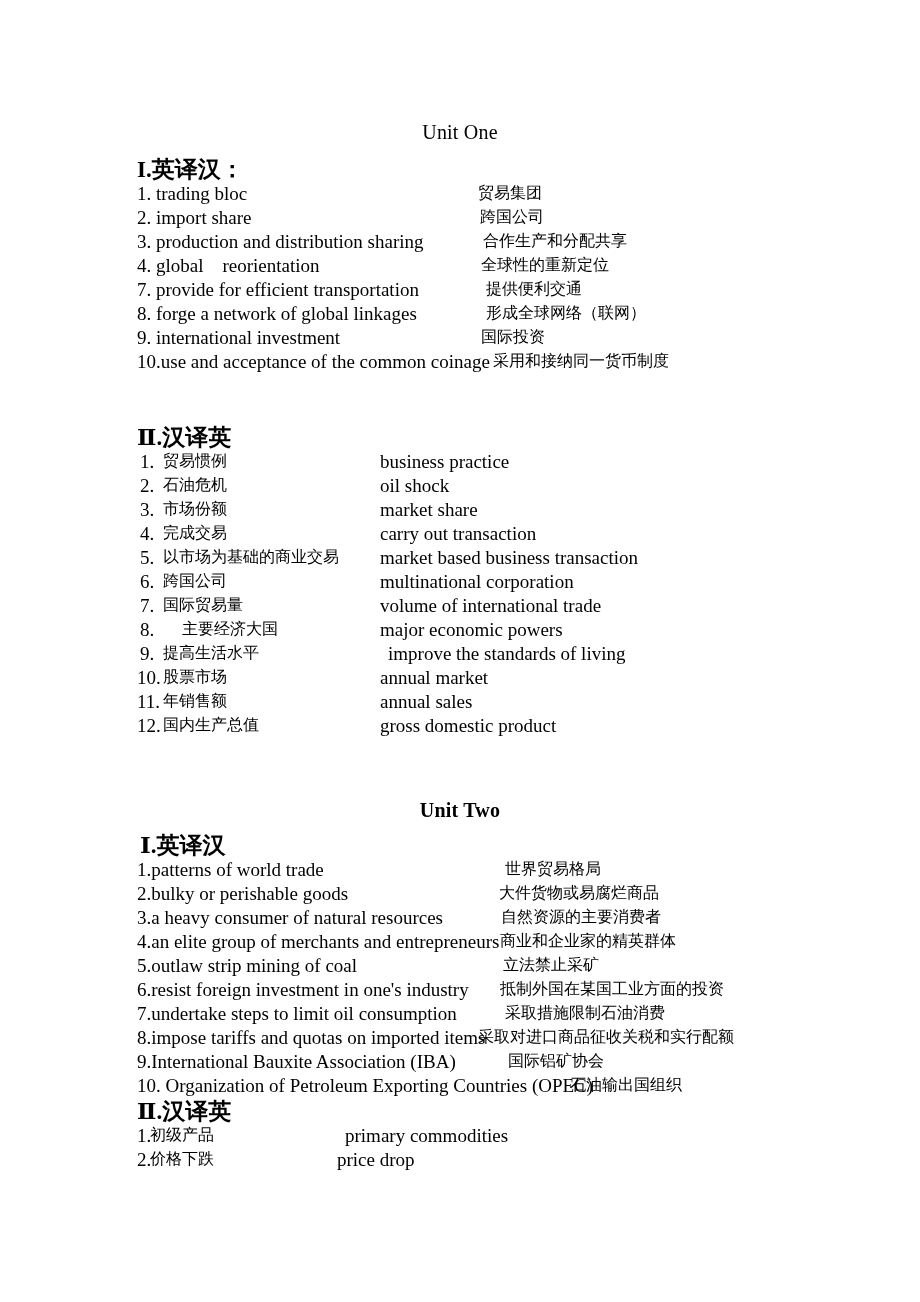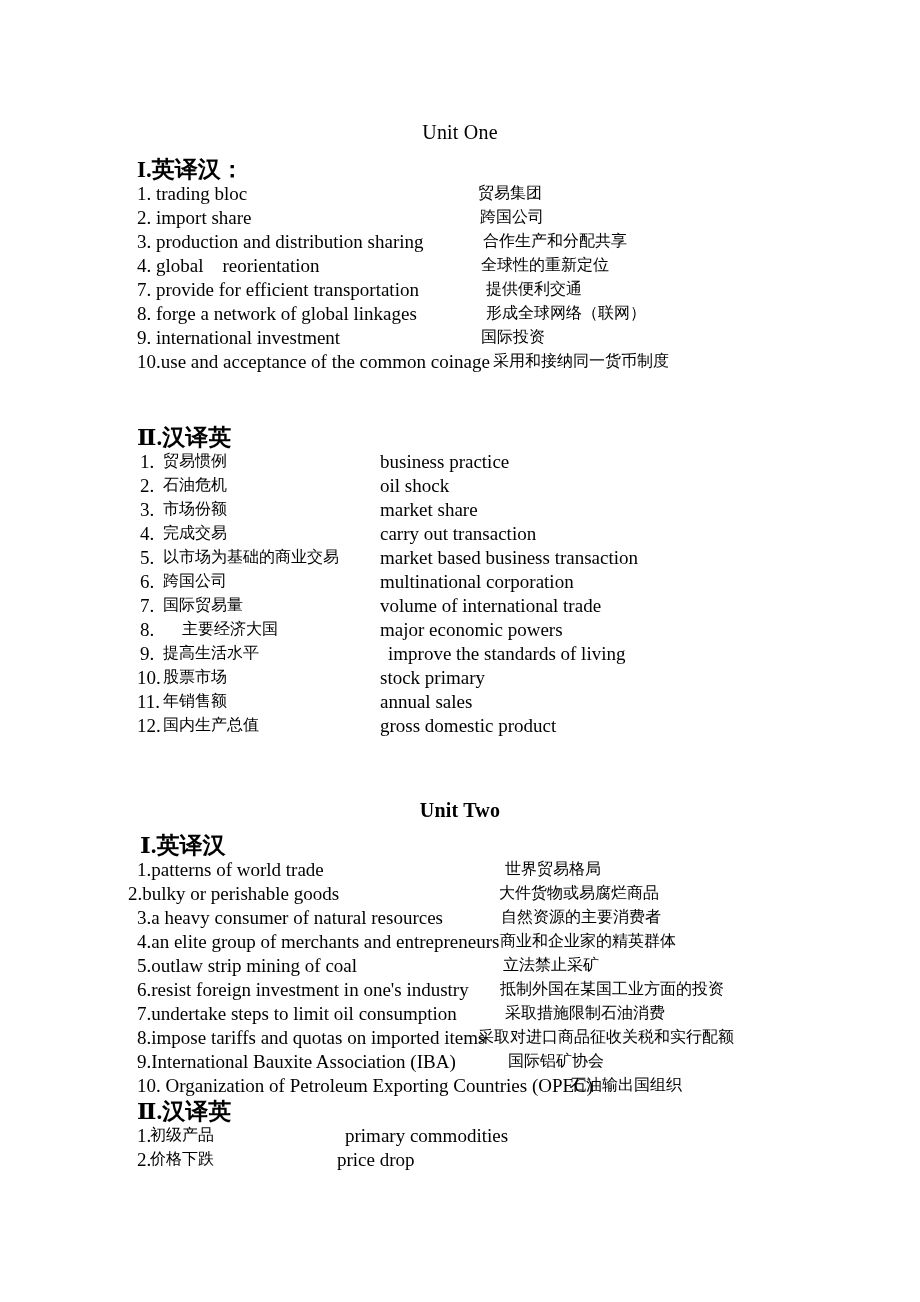--- a/index.html
+++ b/index.html
@@ -165,21 +165,21 @@
         <span class="right en" style="left:380px;">major economic powers</span>
       </div>
       <div class="row">
         <span class="left" style="left:140px;"><span class="num en">9.</span></span>
         <span class="left cn" style="left:163px;">提高生活水平</span>
         <span class="right en" style="left:380px;margin-left:8px;">improve the standards of living</span>
       </div>
       <div class="row">
         <span class="left" style="left:137px;"><span class="num en">10.</span></span>
         <span class="left cn" style="left:163px;">股票市场</span>
-        <span class="right en" style="left:380px;">stock primary</span>
+        <span class="right en" style="left:380px;">annual market</span>
       </div>
       <div class="row">
         <span class="left" style="left:137px;"><span class="num en">11.</span></span>
         <span class="left cn" style="left:163px;">年销售额</span>
         <span class="right en" style="left:380px;">annual sales</span>
       </div>
       <div class="row">
         <span class="left" style="left:137px;"><span class="num en">12.</span></span>
         <span class="left cn" style="left:163px;">国内生产总值</span>
         <span class="right en" style="left:380px;">gross domestic product</span>
@@ -192,21 +192,21 @@
   </div>
 
   <div class="block" style="top:834px;">
     <div class="section-heading indent-u2">Ⅰ.英译汉</div>
     <div>
       <div class="row">
         <span class="left en" style="left:137px;"><span class="num">1.</span><span>patterns of world trade</span></span>
         <span class="right cn" style="left:505px;">世界贸易格局</span>
       </div>
       <div class="row">
-        <span class="left en" style="left:128px;"><span class="num">2.</span><span>bulky or perishable goods</span></span>
+        <span class="left en" style="left:137px;"><span class="num">2.</span><span>bulky or perishable goods</span></span>
         <span class="right cn" style="left:499px;">大件货物或易腐烂商品</span>
       </div>
       <div class="row">
         <span class="left en" style="left:137px;"><span class="num">3.</span><span>a heavy consumer of natural resources</span></span>
         <span class="right cn" style="left:501px;">自然资源的主要消费者</span>
       </div>
       <div class="row">
         <span class="left en" style="left:137px;"><span class="num">4.</span><span>an elite group of merchants and entrepreneurs</span></span>
         <span class="right cn" style="left:500px;">商业和企业家的精英群体</span>
       </div>

